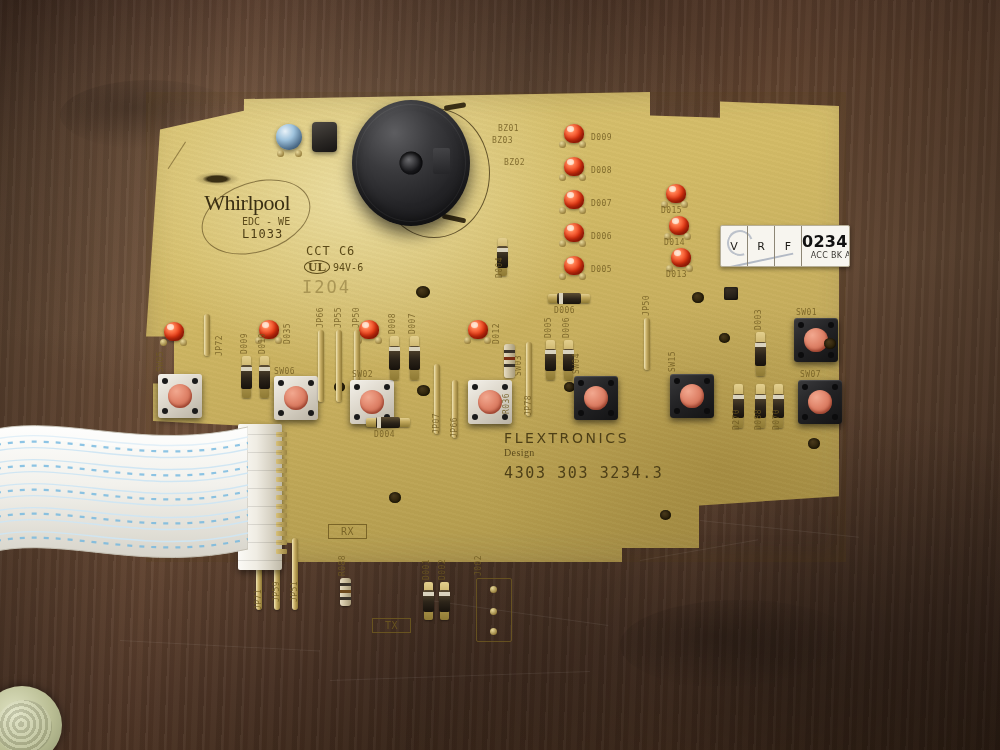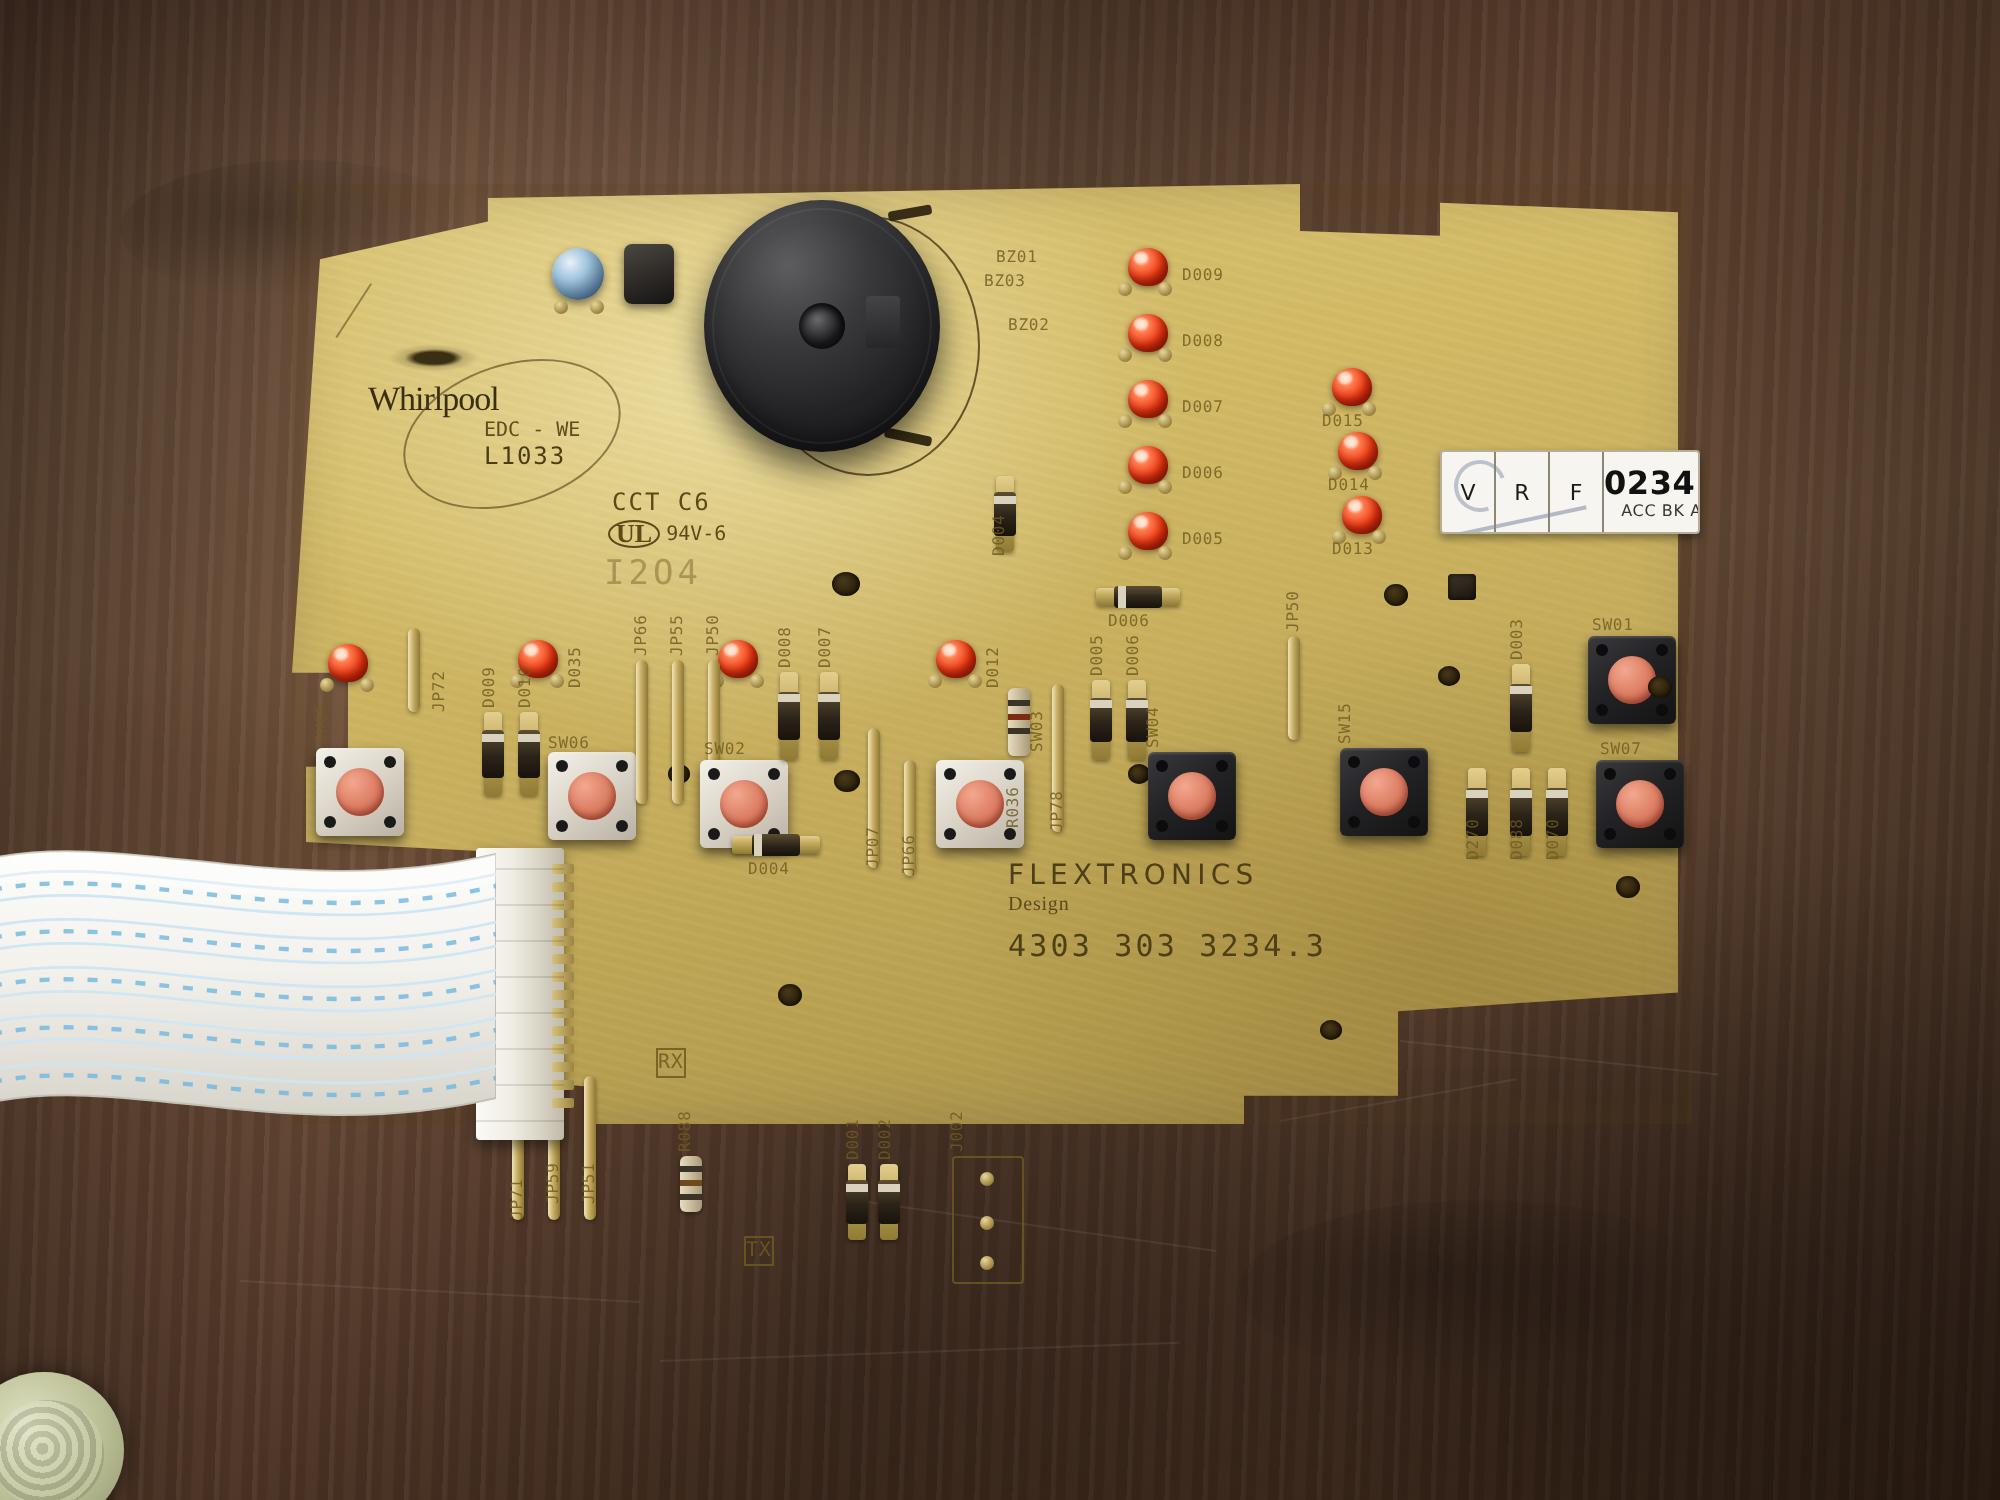--- a/index.html
+++ b/index.html
@@ -84,21 +84,21 @@
     background:linear-gradient(90deg,#f0e4b4,#c7ad63 45%,#8e7835 100%);
     box-shadow:0 1px 2px rgba(0,0,0,.35);}
 
   .hole{position:absolute;border-radius:50%;
     background:radial-gradient(circle at 38% 32%, #4a3a1c, #2a2008 70%, #120d03);
     box-shadow:inset 0 0 3px rgba(0,0,0,.8);}
 
   .silk{position:absolute;color:#6f5a20;font-family:"DejaVu Sans Mono",monospace;
     font-size:8px;letter-spacing:.4px;white-space:nowrap;opacity:.82;}
   .silk.rot{transform-origin:left top;transform:rotate(-90deg);}
-  .silk.box{border:1px solid #6f5a20;padding:1px 0;font-size:10px;opacity:.85;}
+  .silk.box{border:1px solid #6f5a20;padding:1px 12px;font-size:10px;opacity:.85;}
 
   
   .buzzer{position:absolute;left:206px;top:8px;width:118px;height:126px;border-radius:50%;
     background:
       radial-gradient(circle at 36% 26%, #5d5d60 0%, #3a3a3d 32%, #242427 62%, #141416 100%);
     box-shadow:0 8px 16px rgba(0,0,0,.6), inset 0 -6px 14px rgba(0,0,0,.55), inset 0 4px 10px rgba(255,255,255,.07);}
   .buzzer .rim{position:absolute;inset:4px;border-radius:50%;border:1px solid rgba(255,255,255,.06);}
   .buzzer .vent{position:absolute;left:50%;top:50%;transform:translate(-50%,-50%);
     width:23px;height:23px;border-radius:50%;
     background:radial-gradient(circle at 40% 35%,#6a6a6d,#17171a 60%,#050506);
@@ -127,22 +127,22 @@
   .sticker .big{font-size:16px;font-weight:bold;color:#111;letter-spacing:.3px;}
   .sticker .sub{font-size:8px;color:#3a3732;letter-spacing:.3px;}
   .sticker .scrawl{position:absolute;left:2px;top:6px;width:68px;height:28px;
     border-bottom:2px solid rgba(70,90,130,.55);
     transform:rotate(-12deg);opacity:.7;}
   .sticker .scrawl2{position:absolute;left:6px;top:4px;width:22px;height:22px;border-radius:50%;
     border:2px solid rgba(70,90,130,.5);border-right-color:transparent;transform:rotate(25deg);opacity:.65;}
 
   
   .brand{position:absolute;left:38px;top:98px;}
-  .brand .wp{font-family:"Liberation Serif",serif;font-size:17px;color:#3a2f14;
-    letter-spacing:-.5px;font-weight:400;}
+  .brand .wp{font-family:"Liberation Serif",serif;font-size:22px;color:#3a2f14;
+    letter-spacing:-.5px;font-weight:400;text-align:right;}
   .brand .swoosh{position:absolute;left:10px;top:-18px;width:46px;height:14px;border-radius:50%;
     background:radial-gradient(ellipse at 50% 50%, #3a2f14 0 30%, rgba(58,47,20,.2) 45%, rgba(58,47,20,0) 70%);}
   .brand .ellipse{position:absolute;left:16px;top:-8px;width:110px;height:68px;border-radius:50%;
     border:1px solid rgba(80,62,22,.6);transform:rotate(-18deg);}
   .brand .stem{position:absolute;left:-12px;top:-36px;width:54px;height:32px;
     border-left:1px solid rgba(90,70,26,.55);transform:rotate(33deg);}
   .brand .sub1{font-family:"DejaVu Sans Mono",monospace;font-size:10px;color:#5e4c1c;margin-left:58px;}
   .brand .sub2{font-family:"DejaVu Sans Mono",monospace;font-size:12px;color:#4b3c14;margin-left:58px;letter-spacing:1px;}
 
   .cct{position:absolute;left:160px;top:152px;font-family:"DejaVu Sans Mono",monospace;

